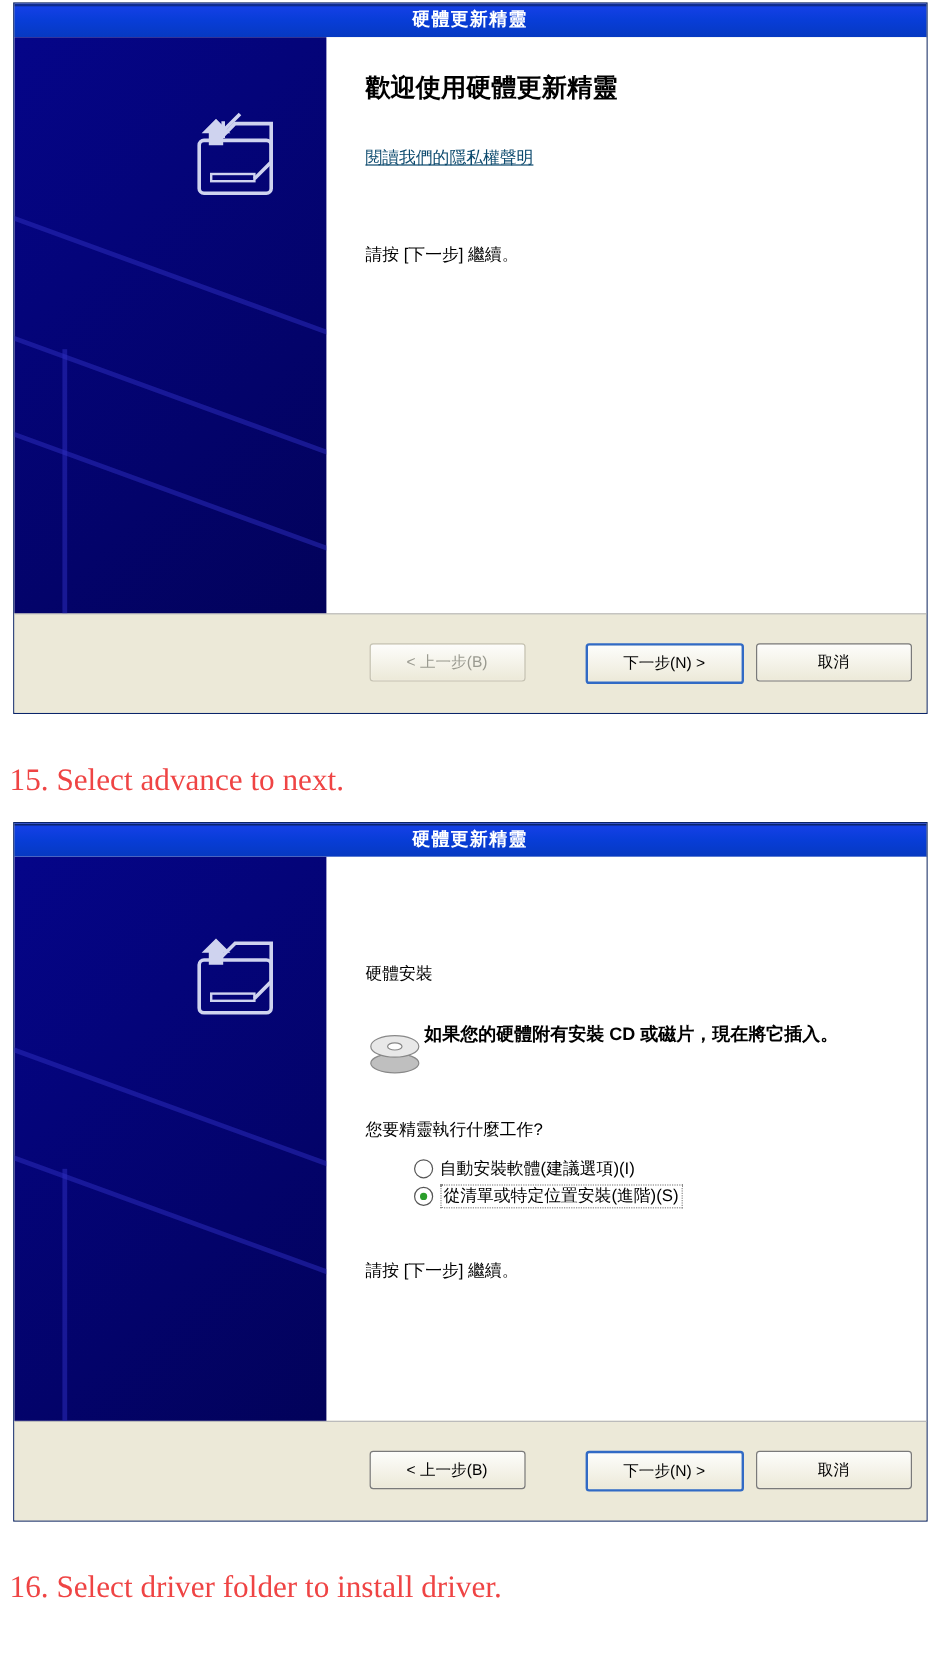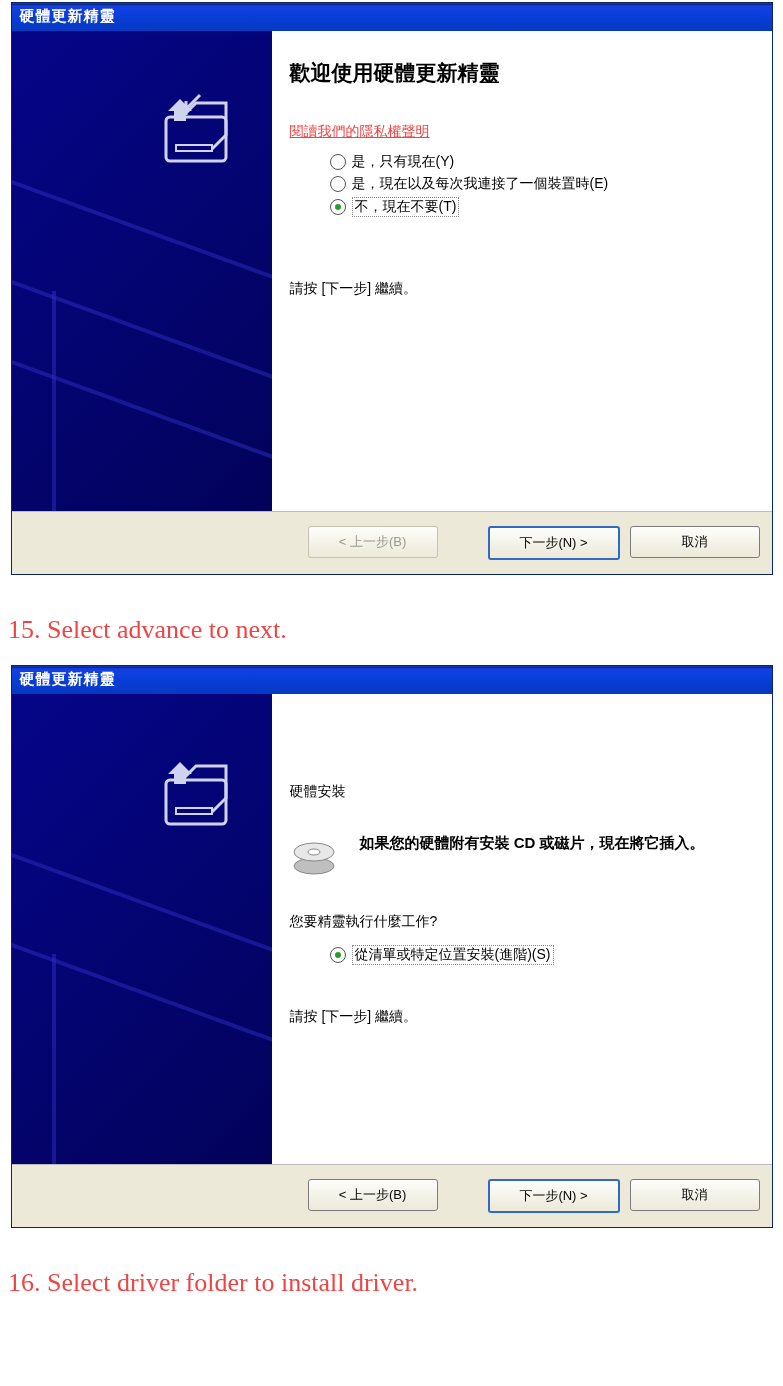--- a/index.html
+++ b/index.html
@@ -23,20 +23,21 @@
     border: 1px solid #0a246a;
     background: #ece9d8;
   }
   .titlebar {
     background: linear-gradient(to bottom, #1a3fe6 0%, #0a246a 4%, #1440e6 10%, #083dd7 50%, #0639c1 100%);
     color: #ffffff;
     font-weight: bold;
     font-size: 15px;
     padding: 4px 8px 5px 8px;
     letter-spacing: 1px;
+    text-align: center;
   }
   .dialog-body {
     display: flex;
     background: #ffffff;
     min-height: 480px;
   }
   .sidebar {
     width: 260px;
     background: #02026f;
     background: linear-gradient(135deg, #050589 0%, #02025a 100%);
@@ -51,32 +52,32 @@
     width: 90px;
     height: 90px;
   }
   .deco-line {
     position: absolute;
     background: #2d2dc0;
     opacity: 0.5;
   }
   .main {
     flex: 1;
-    padding: 20px 20px 10px 18px;
+    padding: 20px 20px 10px 33px;
     color: #000;
     font-size: 14px;
   }
   .main h2 {
     font-size: 21px;
     font-weight: bold;
     margin: 8px 0 36px 0;
   }
   .main p { margin: 6px 0; line-height: 1.6; }
   .link {
-    color: #ef4444;
+    color: #0c4a6e;
     text-decoration: underline;
   }
   .radio-group {
     margin: 12px 0 12px 40px;
   }
   .radio-row {
     display: flex;
     align-items: center;
     margin: 4px 0;
     gap: 6px;
@@ -98,21 +99,21 @@
     border-radius: 50%;
   }
   .radio-label { font-size: 14px; }
   .radio-row.sel .radio-label {
     border: 1px dotted #888;
     padding: 0 2px;
   }
   .footer {
     background: #ece9d8;
     border-top: 1px solid #bbb;
-    padding: 14px 12px;
+    padding: 24px 12px;
     display: flex;
     justify-content: flex-end;
     gap: 10px;
   }
   .btn {
     min-width: 128px;
     height: 30px;
     border: 1px solid #7a7a7a;
     border-radius: 3px;
     background: linear-gradient(#fdfdfb, #ece9d8);
@@ -126,21 +127,21 @@
     color: #9a9a90;
     border-color: #c5c2b2;
   }
   .btn.default {
     border: 2px solid #316ac5;
     margin-left: 40px;
   }
   .cd-row {
     display: flex;
     align-items: flex-start;
-    gap: 22px;
+    gap: 1px;
     margin: 30px 0;
   }
   .cd-icon {
     width: 48px; height: 48px;
     flex-shrink: 0;
   }
   .device-label {
     margin-left: 30px;
     margin-top: 10px;
   }
@@ -164,34 +165,20 @@
         </svg>
       </div>
       <div class="deco-line" style="top:200px;left:-20px;width:320px;height:4px;transform:rotate(20deg);"></div>
       <div class="deco-line" style="top:300px;left:-20px;width:320px;height:4px;transform:rotate(20deg);"></div>
       <div class="deco-line" style="top:260px;left:40px;width:4px;height:260px;"></div>
       <div class="deco-line" style="top:380px;left:-20px;width:320px;height:4px;transform:rotate(20deg);"></div>
     </div>
     <div class="main">
       <h2>歡迎使用硬體更新精靈</h2>
       <a href="#" class="link">閱讀我們的隱私權聲明</a>
-      <div class="radio-group">
-        <div class="radio-row">
-          <span class="radio-circle"></span>
-          <span class="radio-label">是，只有現在(Y)</span>
-        </div>
-        <div class="radio-row">
-          <span class="radio-circle"></span>
-          <span class="radio-label">是，現在以及每次我連接了一個裝置時(E)</span>
-        </div>
-        <div class="radio-row sel">
-          <span class="radio-circle selected"></span>
-          <span class="radio-label">不，現在不要(T)</span>
-        </div>
-      </div>
       <p style="margin-top:60px;">請按 [下一步] 繼續。</p>
     </div>
   </div>
   <div class="footer">
     <div class="btn disabled">&lt; 上一步(B)</div>
     <div class="btn default">下一步(N) &gt;</div>
     <div class="btn">取消</div>
   </div>
 </div>
 
@@ -221,20 +208,24 @@
           <svg viewBox="0 0 48 48">
             <ellipse cx="24" cy="34" rx="20" ry="8" fill="#bfbfbf" stroke="#888"></ellipse>
             <ellipse cx="24" cy="20" rx="20" ry="9" fill="#e8e8e8" stroke="#888"></ellipse>
             <ellipse cx="24" cy="20" rx="6" ry="3" fill="#fff" stroke="#888"></ellipse>
           </svg>
         </div>
         <div class="bold" style="font-size:15px;line-height:1.5;">如果您的硬體附有安裝 CD 或磁片，現在將它插入。</div>
       </div>
       <p>您要精靈執行什麼工作?</p>
       <div class="radio-group">
+        <div class="radio-row">
+          <span class="radio-circle"></span>
+          <span class="radio-label">自動安裝軟體(建議選項)(I)</span>
+        </div>
         <div class="radio-row sel">
           <span class="radio-circle selected"></span>
           <span class="radio-label">從清單或特定位置安裝(進階)(S)</span>
         </div>
       </div>
       <p style="margin-top:40px;">請按 [下一步] 繼續。</p>
     </div>
   </div>
   <div class="footer">
     <div class="btn">&lt; 上一步(B)</div>

